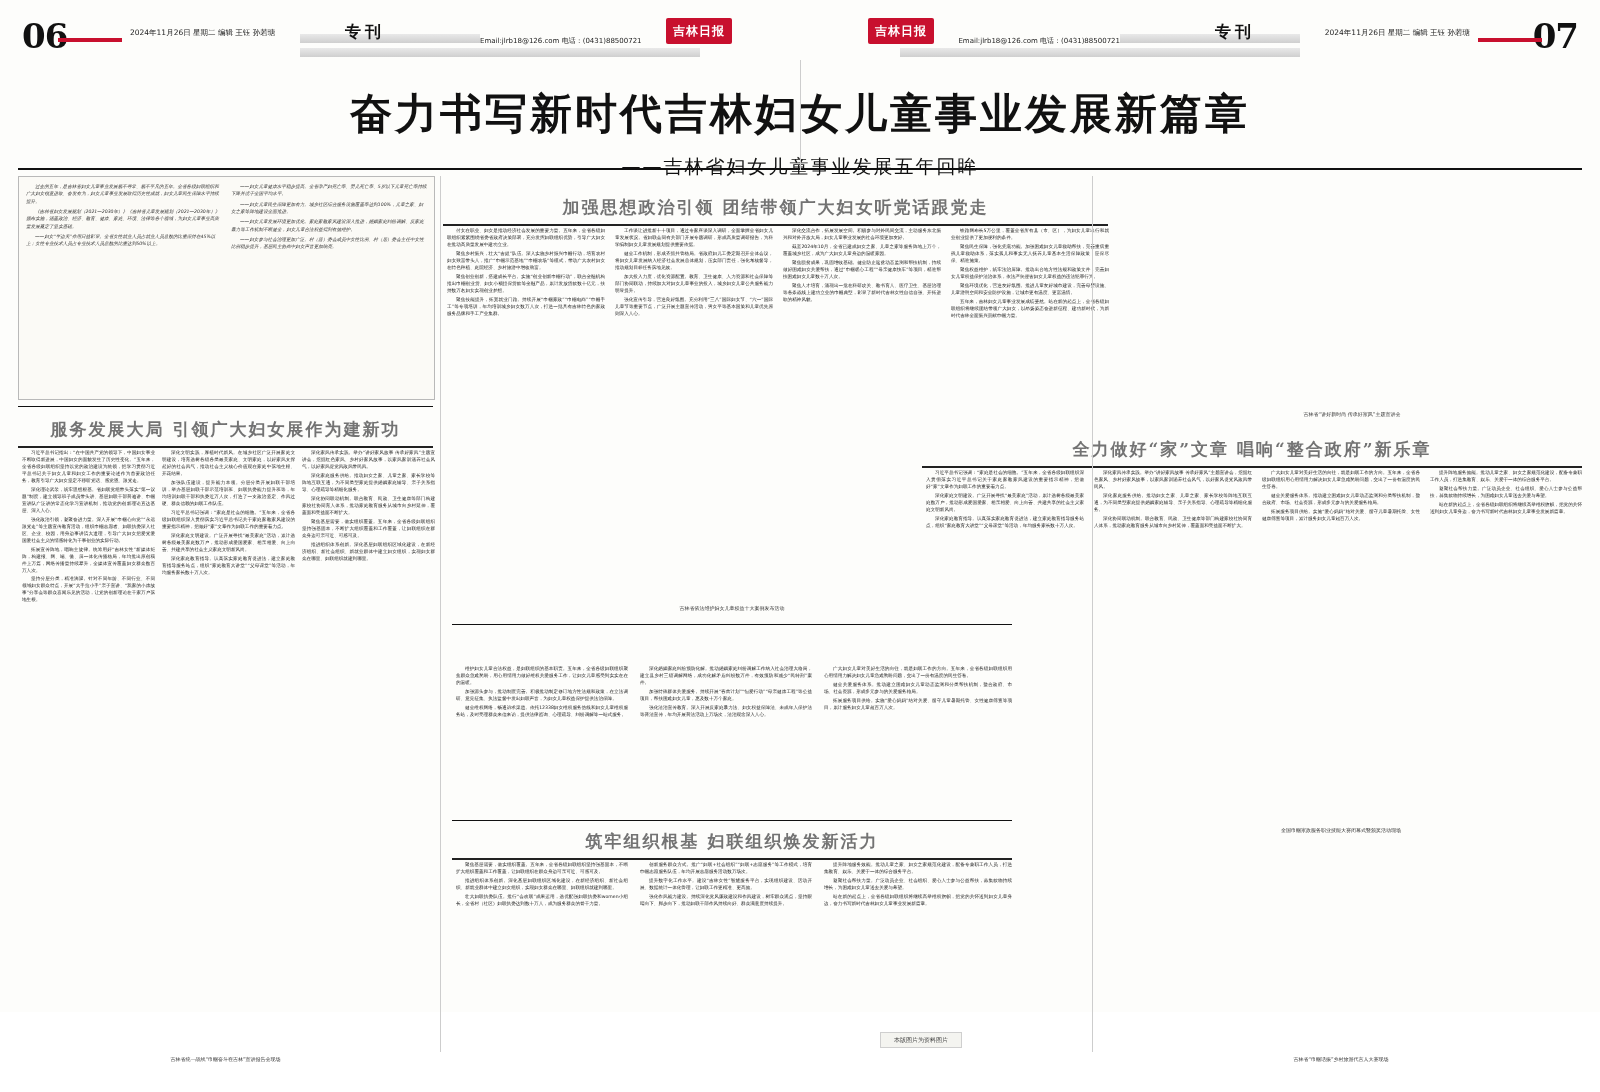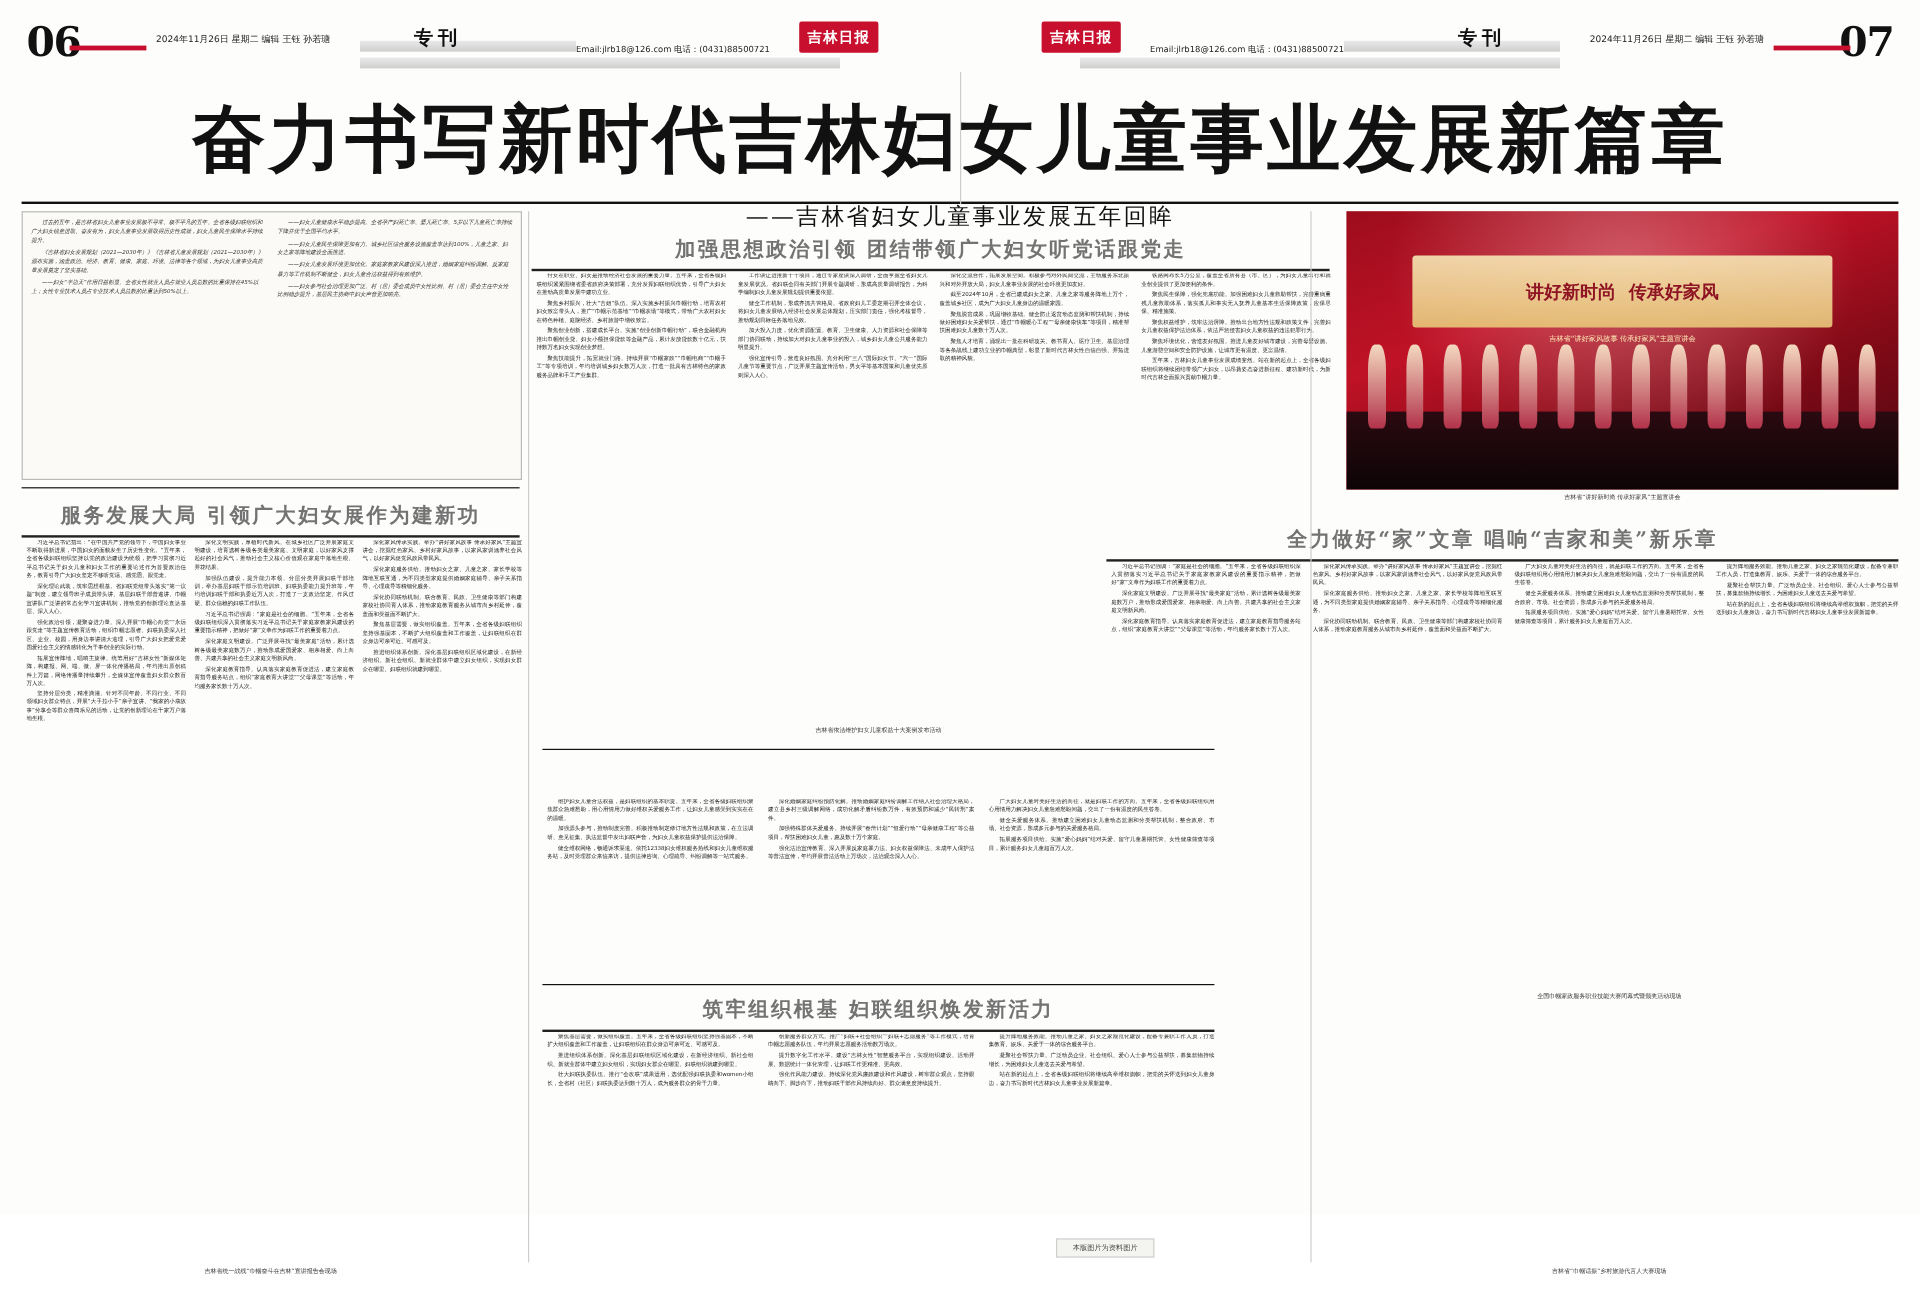--- a/index.html
+++ b/index.html
@@ -13,21 +13,21 @@
   .folio.right{right:22px;}
   .rule-red{position:absolute;height:4px;background:#c8102e;}
   .rule-grey{position:absolute;height:9px;background:linear-gradient(#e9e9e9,#cfcfcf);}
   .mh-meta{position:absolute;top:28px;font-size:7.5px;color:#222;white-space:nowrap;}
   .mh-special{position:absolute;top:22px;font-size:16px;font-weight:bold;letter-spacing:4px;font-family:"DejaVu Serif","Liberation Serif",serif;}
   .mh-contact{position:absolute;top:36px;font-size:7px;color:#222;white-space:nowrap;}
   .logo{position:absolute;top:18px;width:66px;height:26px;background:#c8102e;border-radius:2px;color:#fff;font-size:12px;font-weight:bold;display:flex;align-items:center;justify-content:center;letter-spacing:1px;font-family:"DejaVu Serif","Liberation Serif",serif;}
 
   
   .headline{position:absolute;left:0;top:74px;width:1600px;text-align:center;}
-  .headline h1{margin:2px;font-size:61px;letter-spacing:3px;font-family:"DejaVu Serif","Liberation Serif",serif;font-weight:bold;color:#111;}
+  .headline h1{margin:12px;font-size:42px;letter-spacing:3px;font-family:"DejaVu Serif","Liberation Serif",serif;font-weight:bold;color:#111;}
   .headline .sub{margin-top:10px;font-size:19px;letter-spacing:2px;font-family:"DejaVu Serif","Liberation Serif",serif;color:#111;}
 
   
   .sechead{position:absolute;text-align:center;font-family:"DejaVu Serif","Liberation Serif",serif;font-weight:bold;color:#737373;}
   .sechead .t{font-size:17px;letter-spacing:2px;white-space:nowrap;}
   .sechead .bar{height:2px;background:#222;margin-top:5px;}
 
   .txt{position:absolute;font-size:4.6px;line-height:1.52;text-align:justify;color:#1a1a1a;
        column-gap:7px;overflow:hidden;font-family:"DejaVu Sans","Liberation Sans",sans-serif;}
   .txt p{margin:0 0 2px 0;text-indent:9px;}
@@ -147,44 +147,20 @@
     <p>聚焦人才培育，涌现出一批在科研攻关、教书育人、医疗卫生、基层治理等各条战线上建功立业的巾帼典型，彰显了新时代吉林女性自信自强、开拓进取的精神风貌。</p>
   </div>
   <div class="txt" style="left:951px;top:228px;width:158px;height:178px;">
     <p>铁路网布长5万公里，覆盖全省所有县（市、区），为妇女儿童出行和就业创业提供了更加便利的条件。</p>
     <p>聚焦民生保障，强化兜底功能。加强困难妇女儿童救助帮扶，完善重病重残儿童救助体系，落实孤儿和事实无人抚养儿童基本生活保障政策，应保尽保、精准施策。</p>
     <p>聚焦权益维护，筑牢法治屏障。推动出台地方性法规和政策文件，完善妇女儿童权益保护法治体系，依法严惩侵害妇女儿童权益的违法犯罪行为。</p>
     <p>聚焦环境优化，营造友好氛围。推进儿童友好城市建设，完善母婴设施、儿童游憩空间和安全防护设施，让城市更有温度、更富温情。</p>
     <p>五年来，吉林妇女儿童事业发展成绩斐然。站在新的起点上，全省各级妇联组织将继续团结带领广大妇女，以昂扬姿态奋进新征程、建功新时代，为新时代吉林全面振兴贡献巾帼力量。</p>
   </div>
 
-  <div class="photo ph-stage" style="left:1122px;top:176px;width:460px;height:232px;">
-    <div class="banner" style="font-size:15px;">
-      <span>讲好新时尚</span>&nbsp;&nbsp;
-      <span>传承好家风</span>
-    </div>
-    <div style="position:absolute;left:12%;right:12%;top:44%;text-align:center;color:#ffe9b5;font-size:6px;">吉林省“讲好家风故事 传承好家风”主题宣讲会</div>
-    <div class="floor"></div>
-    <div class="people">
-      <i></i>
-        <i></i>
-        <i></i>
-        <i></i>
-        <i></i>
-        <i></i>
-        <i></i>
-        <i></i>
-        <i></i>
-        <i></i>
-        <i></i>
-        <i></i>
-        <i></i>
-        <i></i>
-    </div>
-  </div>
   <div class="cap" style="left:1122px;top:411px;width:460px;">吉林省“讲好新时尚 传承好家风”主题宣讲会</div>
 
   <div class="divider" style="left:18px;top:406px;width:415px;"></div>
 
   <div class="sechead" style="left:18px;top:418px;width:415px;">
     <div class="t">服务发展大局  引领广大妇女展作为建新功</div>
     <div class="bar"></div>
   </div>
 
   <div class="txt" style="left:22px;top:450px;width:133px;height:282px;">
@@ -205,21 +181,21 @@
     <p>深化家风传承实践。举办“讲好家风故事 传承好家风”主题宣讲会，挖掘红色家风、乡村好家风故事，以家风家训涵养社会风气，以好家风促党风政风带民风。</p>
     <p>深化家庭服务供给。推动妇女之家、儿童之家、家长学校等阵地互联互通，为不同类型家庭提供婚姻家庭辅导、亲子关系指导、心理疏导等精细化服务。</p>
     <p>深化协同联动机制。联合教育、民政、卫生健康等部门构建家校社协同育人体系，推动家庭教育服务从城市向乡村延伸，覆盖面和受益面不断扩大。</p>
     <p>聚焦基层需要，做实组织覆盖。五年来，全省各级妇联组织坚持强基固本，不断扩大组织覆盖和工作覆盖，让妇联组织在群众身边可亲可近、可感可及。</p>
     <p>推进组织体系创新。深化基层妇联组织区域化建设，在新经济组织、新社会组织、新就业群体中建立妇女组织，实现妇女群众在哪里、妇联组织就建到哪里。</p>
   </div>
 
   <div class="cap" style="left:452px;top:605px;width:560px;">吉林省依法维护妇女儿童权益十大案例发布活动</div>
 
   <div class="sechead" style="left:922px;top:438px;width:660px;">
-    <div class="t">全力做好“家”文章  唱响“吉家和美”新乐章</div>
+    <div class="t">全力做好“家”文章  唱响“整合政府”新乐章</div>
     <div class="bar"></div>
   </div>
   <div class="txt" style="left:926px;top:470px;width:158px;height:150px;">
     <p>习近平总书记强调：“家庭是社会的细胞。”五年来，全省各级妇联组织深入贯彻落实习近平总书记关于家庭家教家风建设的重要指示精神，把做好“家”文章作为妇联工作的重要着力点。</p>
     <p>深化家庭文明建设。广泛开展寻找“最美家庭”活动，累计选树各级最美家庭数万户，推动形成爱国爱家、相亲相爱、向上向善、共建共享的社会主义家庭文明新风尚。</p>
     <p>深化家庭教育指导。认真落实家庭教育促进法，建立家庭教育指导服务站点，组织“家庭教育大讲堂”“父母课堂”等活动，年均服务家长数十万人次。</p>
   </div>
   <div class="txt" style="left:1094px;top:470px;width:158px;height:150px;">
     <p>深化家风传承实践。举办“讲好家风故事 传承好家风”主题宣讲会，挖掘红色家风、乡村好家风故事，以家风家训涵养社会风气，以好家风促党风政风带民风。</p>
     <p>深化家庭服务供给。推动妇女之家、儿童之家、家长学校等阵地互联互通，为不同类型家庭提供婚姻家庭辅导、亲子关系指导、心理疏导等精细化服务。</p>

